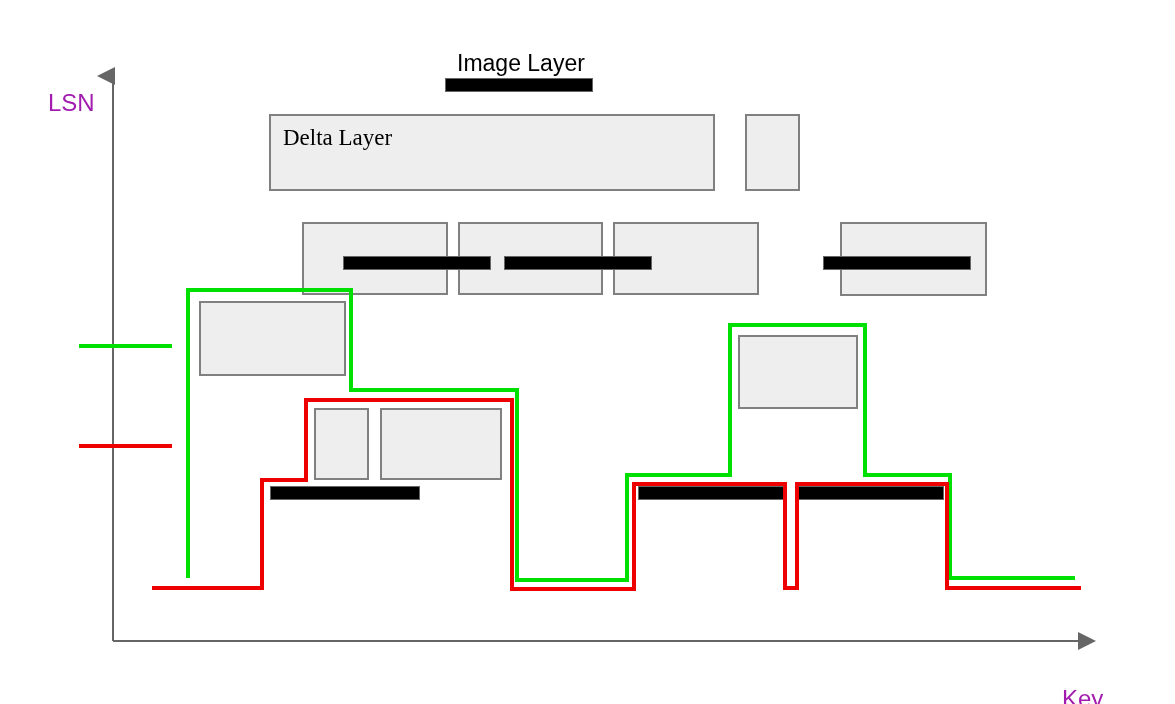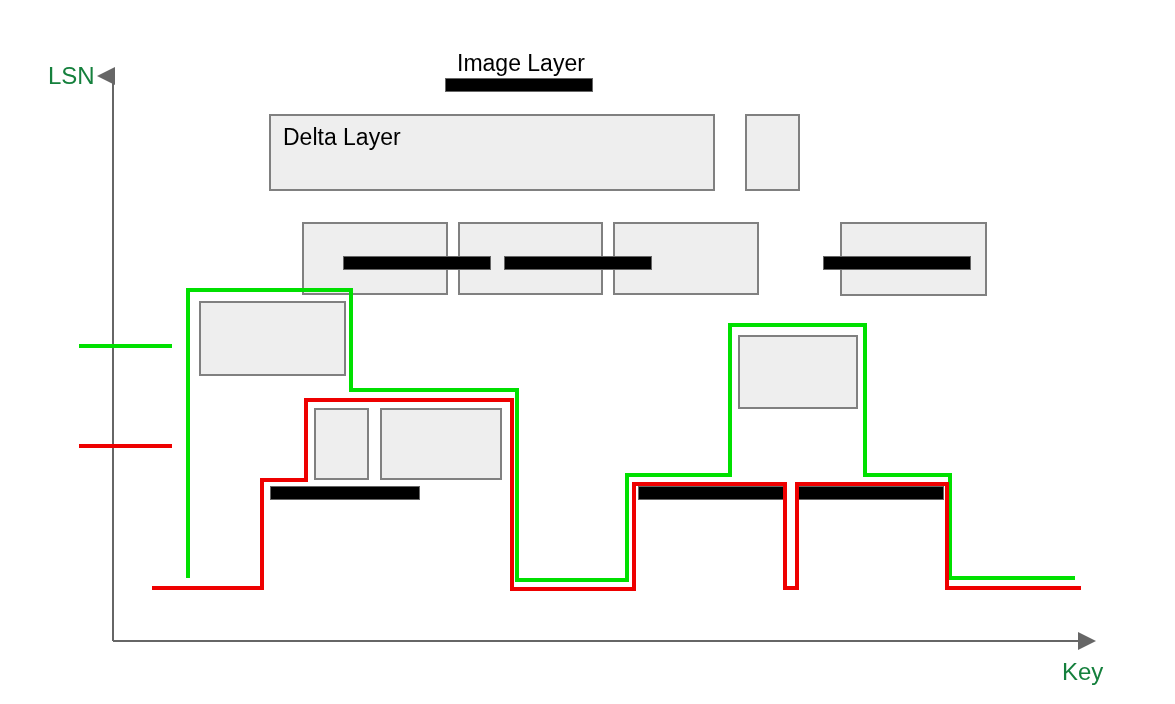--- a/index.html
+++ b/index.html
@@ -13,36 +13,38 @@
   #canvas {
     position: relative;
     width: 1175px;
     height: 704px;
     background: #ffffff;
     overflow: hidden;
   }
   .axis-label {
     position: absolute;
     font-size: 24px;
-    color: #15803d;
+    color: #a21caf;
     white-space: nowrap;
     line-height: 1;
+    margin-top: 27px;
   }
   .layer-label {
     position: absolute;
     font-size: 23px;
     color: #000000;
     white-space: nowrap;
     line-height: 1;
   }
   .node-box {
     position: absolute;
     background: #eeeeee;
     border: 2px solid #808080;
     box-sizing: border-box;
+    font-family: Liberation Serif, serif;
   }
   .page-bar {
     position: absolute;
     background: #000000;
     border: 1px solid #666666;
     box-sizing: border-box;
   }
   .tick {
     position: absolute;
     height: 4px;

